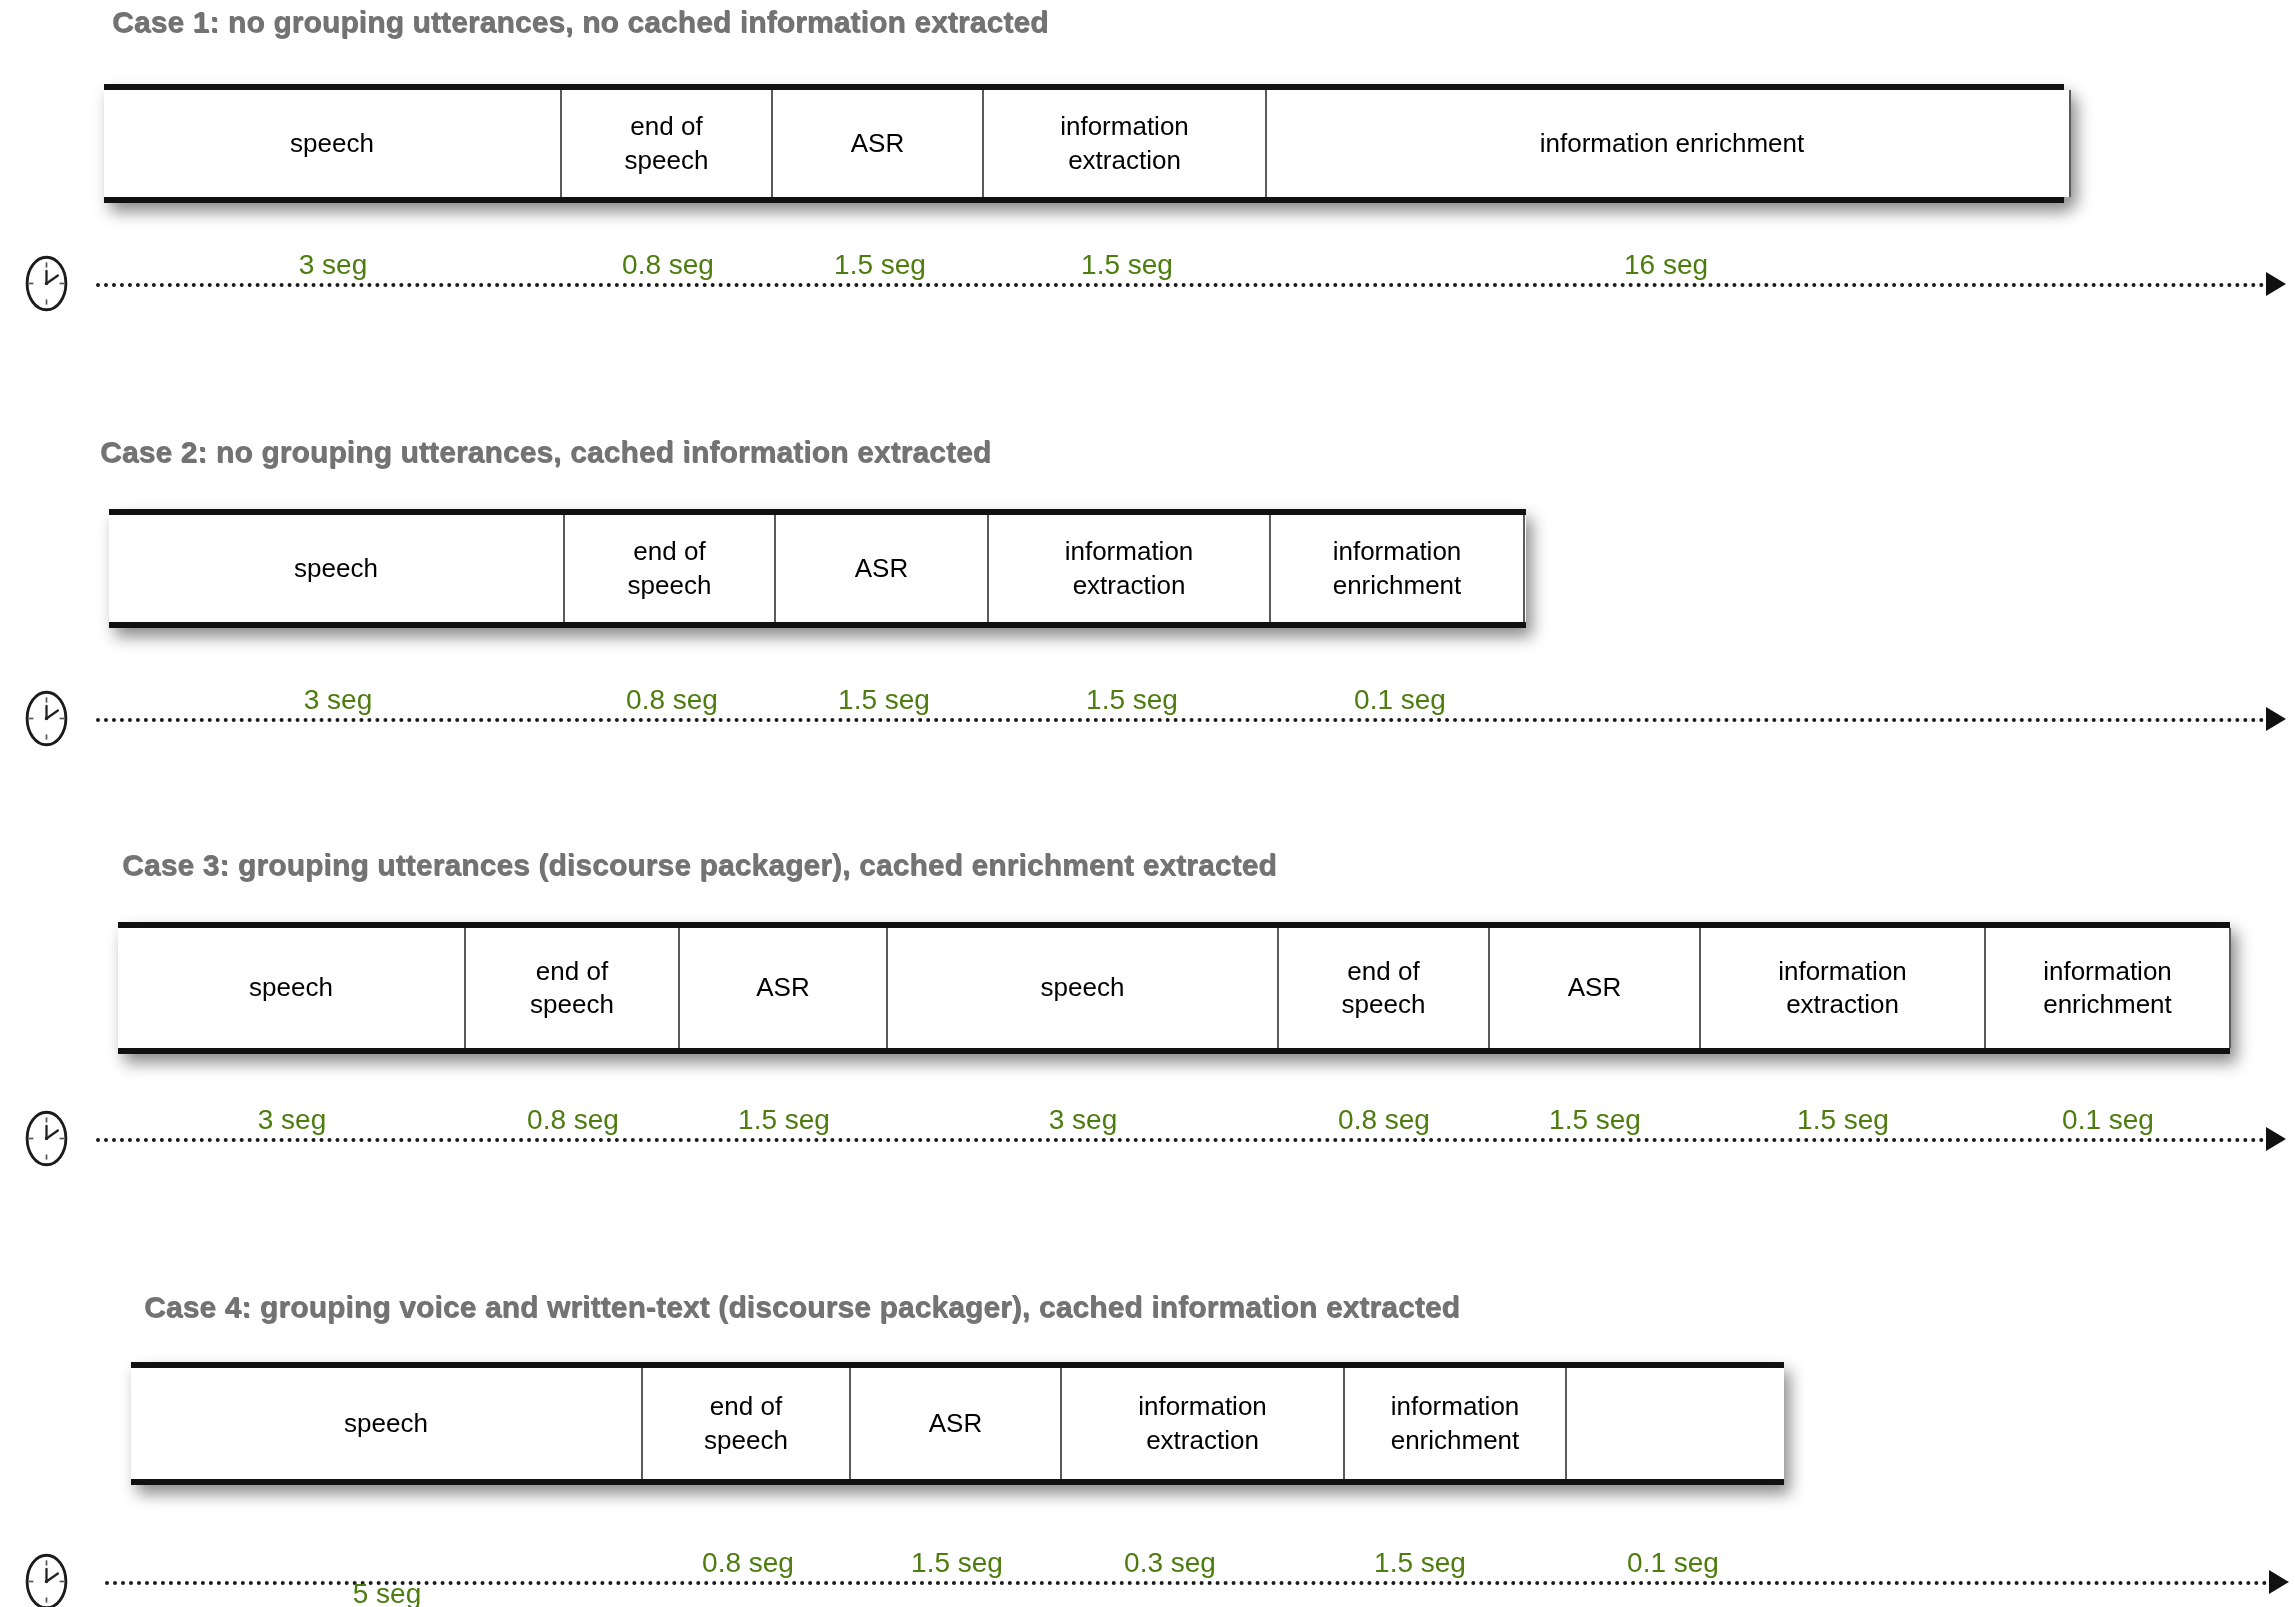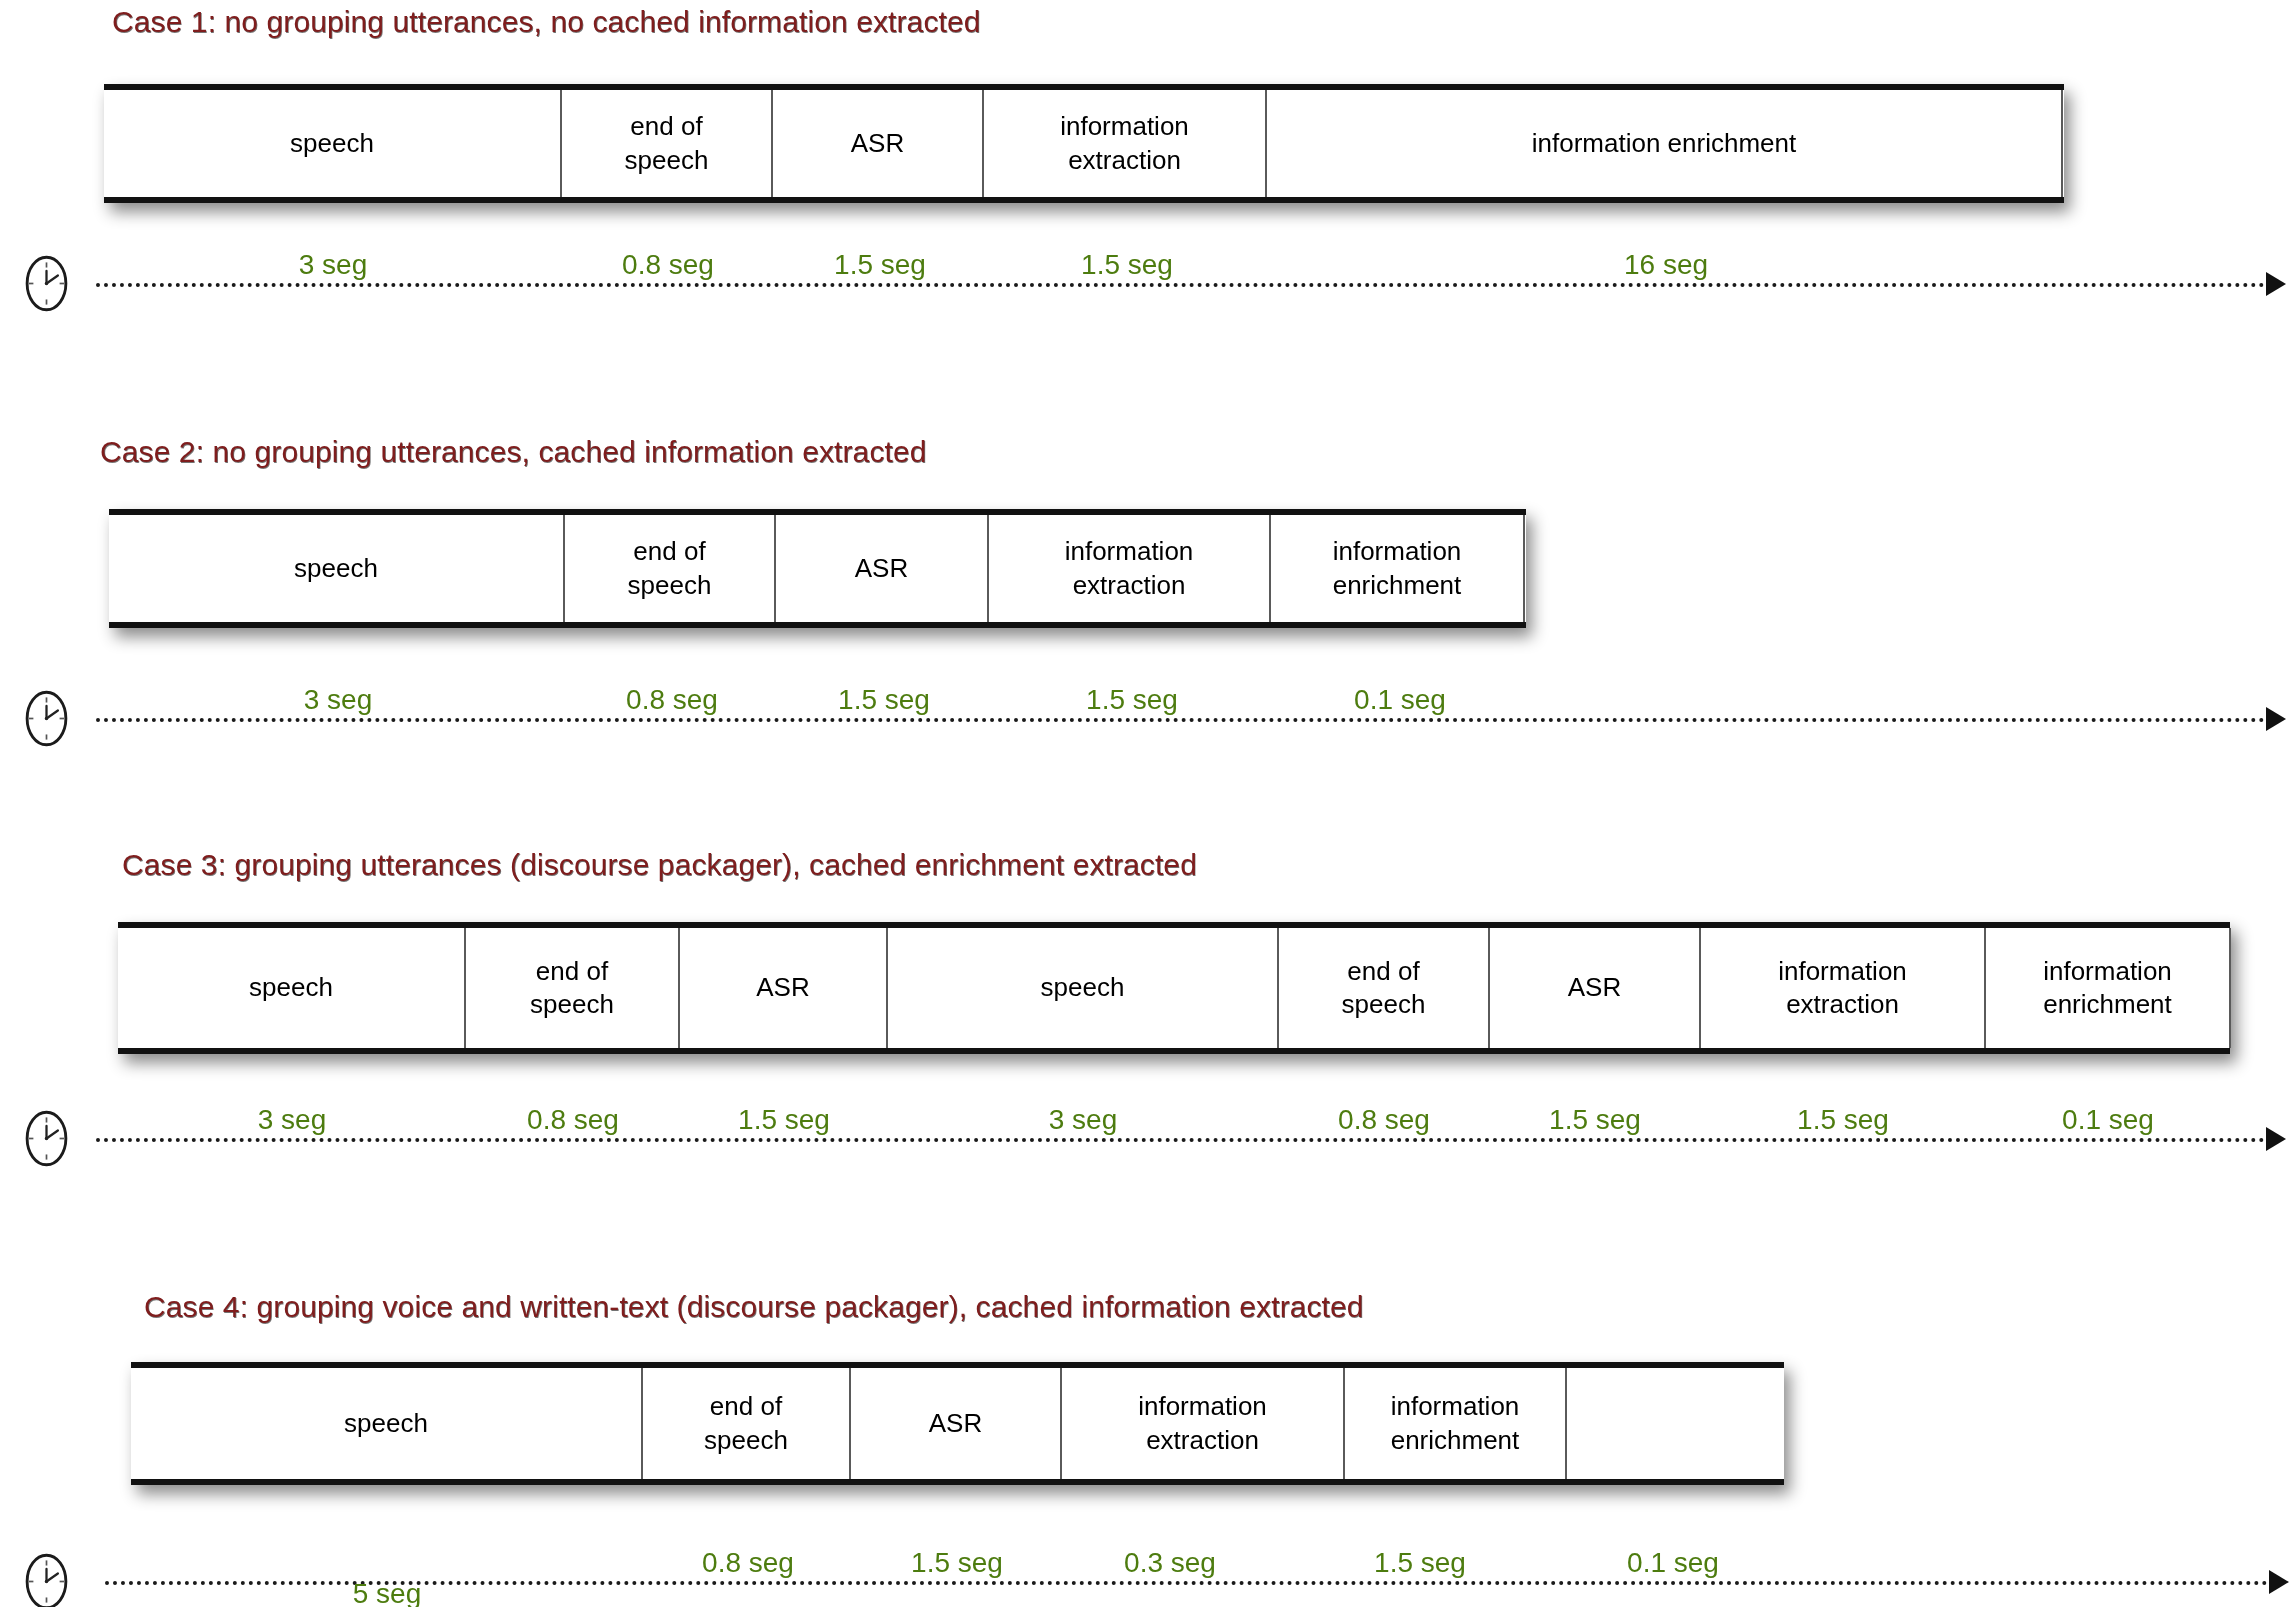--- a/index.html
+++ b/index.html
@@ -7,25 +7,25 @@
     width:2295px;height:1607px;position:relative;overflow:hidden;
     font-family:"Liberation Sans","DejaVu Sans",sans-serif;
     color:#000;
     -webkit-font-smoothing:antialiased;
   }
   .case{position:absolute;left:0;width:2295px;}
 
   
   .case-title{
     position:absolute;
-    font-weight:normal;
+    font-weight:bold;
     font-size:30px;
     letter-spacing:0.1px;
     white-space:nowrap;
-    color:#7f1d1d;
+    color:#737373;
     text-shadow:0.7px 0.7px 0 rgba(0,0,0,0.55);
   }
 
   
   .bar{
     position:absolute;
     display:flex;
     box-sizing:border-box;
     border-top:6px solid #111;
     border-bottom:6px solid #111;
@@ -98,21 +98,21 @@
           <div>
             <span>ASR</span>
           </div>
         </div>
         <div class="seg" style="width: 283px; flex: 0 0 283px;">
           <div>
             <span>information</span>
             <span>extraction</span>
           </div>
         </div>
-        <div class="seg" style="width: 796px; flex: 0 0 796px;">
+        <div class="seg" style="width: 796px; flex: 0 0 796px; margin-left: 8px;">
           <div>
             <span>information enrichment</span>
           </div>
         </div>
       </div>
       <div class="timeline" style="top: 0px;">
         <div class="clock" style="left: 18.4px; top: 255px;"><svg viewBox="0 0 100 100" width="57" height="57">
             <ellipse cx="50" cy="50" rx="34" ry="46" fill="#ffffff" stroke="#1b1b1b" stroke-width="5"></ellipse>
             <line x1="50" y1="13" x2="50" y2="22" stroke="#555" stroke-width="3"></line>
             <line x1="50" y1="78" x2="50" y2="87" stroke="#555" stroke-width="3"></line>

